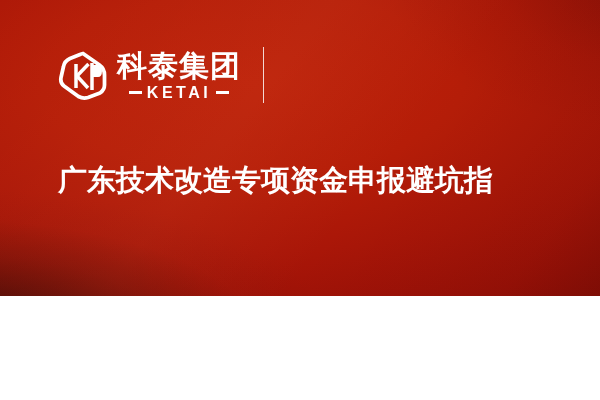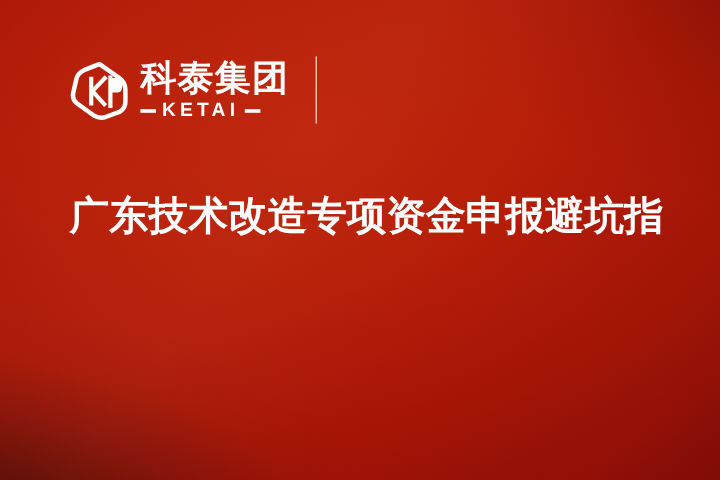--- a/index.html
+++ b/index.html
@@ -9,21 +9,21 @@
   body {
     width: 600px;
     height: 400px;
     overflow: hidden;
     font-family: "Liberation Sans", "DejaVu Sans", sans-serif;
   }
 
   #poster {
     position: relative;
     width: 600px;
-    height: 400px;
+    height: 296px;
     overflow: hidden;
     background-color: #8b5cf6;
   }
 
   
   .bg-layer {
     position: absolute;
     inset: 0;
     pointer-events: none;
   }
@@ -99,20 +99,21 @@
     font-size: 30px;
     line-height: 32px;
     font-weight: 700;
     color: #ffffff;
     letter-spacing: 1px;
     white-space: nowrap;
   }
   #brand-en-row {
     display: flex;
     align-items: center;
+    justify-content: center;
     margin-top: 2px;
     gap: 5px;
   }
   .en-dash {
     display: block;
     width: 13px;
     height: 3px;
     background: #ffffff;
     flex: 0 0 auto;
   }
@@ -162,21 +163,21 @@
 
   
   #headline {
     position: absolute;
     left: 58px;
     top: 152px;
     width: 500px;
   }
   .headline-line {
     font-family: "DejaVu Sans", "Liberation Sans", sans-serif;
-    font-size: 33px;
+    font-size: 29px;
     line-height: 56px;
     font-weight: 700;
     color: #ffffff;
     letter-spacing: 0px;
     white-space: nowrap;
   }
 </style>
 </head>
 <body>
 

